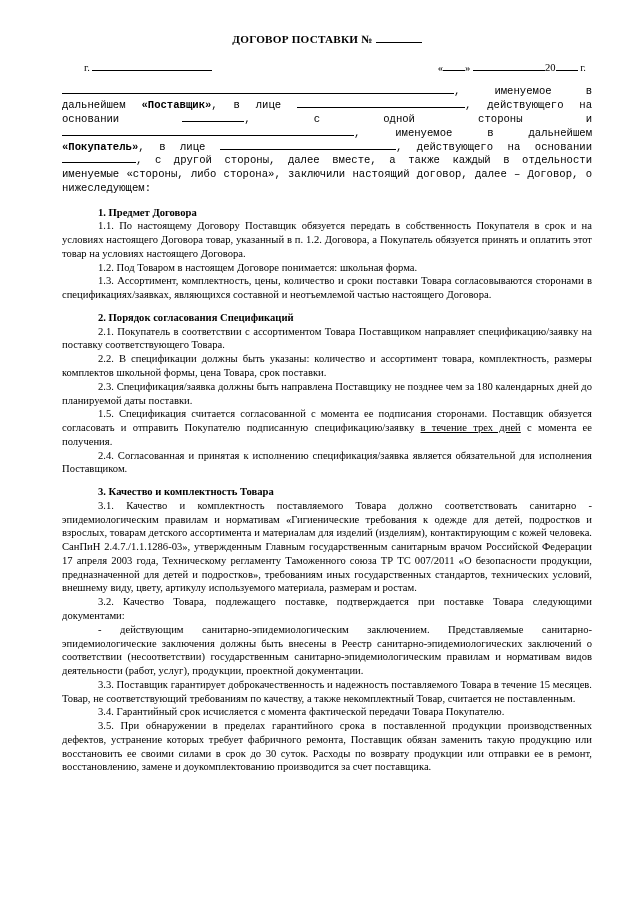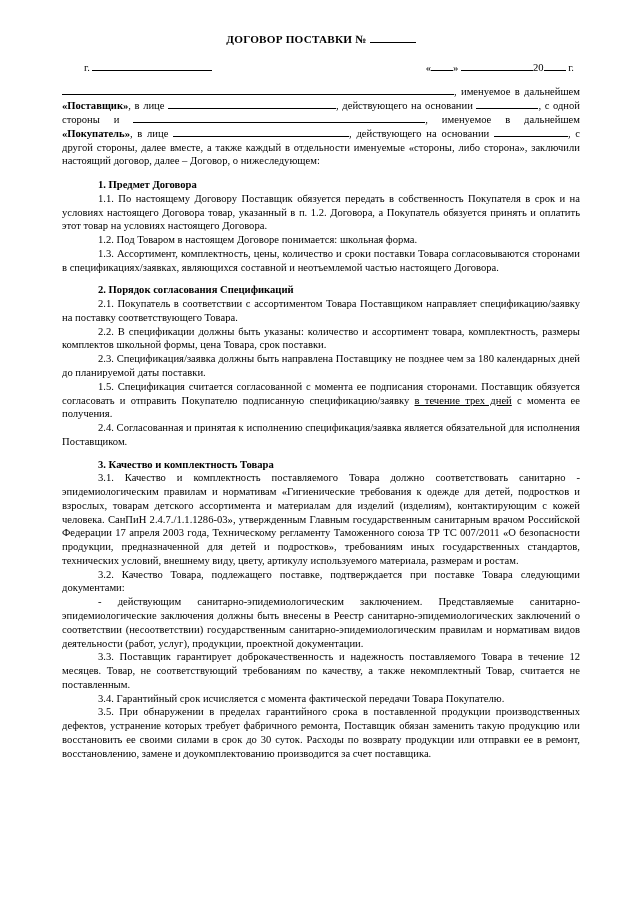--- a/index.html
+++ b/index.html
@@ -13,21 +13,21 @@
     height: 903px;
     overflow: hidden;
     font-family: "Liberation Serif", "DejaVu Serif", serif;
     color: #000000;
   }
   .page {
     position: relative;
     width: 638px;
     height: 903px;
     box-sizing: border-box;
-    padding: 33px 58px 0 62px;
+    padding: 33px 46px 0 62px;
     background: #ffffff;
   }
   .doc-title {
     text-align: center;
     font-weight: bold;
     font-size: 11.2px;
     letter-spacing: 0.2px;
     margin: 0 0 16px 0;
     line-height: 1.2;
   }
@@ -55,20 +55,21 @@
   p.body {
     margin: 0;
     font-size: 10.6px;
     line-height: 1.30;
     text-align: justify;
     text-justify: inter-word;
     hyphens: none;
   }
   p.preamble {
     margin: 0 0 10px 0;
+    font-family: Liberation Mono, monospace;
   }
   .sec-head {
     margin: 9px 0 0 0;
     font-size: 10.6px;
     font-weight: bold;
     text-indent: 36px;
     line-height: 1.30;
     text-align: left;
   }
   p.clause {
@@ -120,17 +121,17 @@
   <p class="body clause">2.1. Покупатель в соответствии с ассортиментом Товара Поставщиком направляет спецификацию/заявку на поставку соответствующего Товара.</p>
   <p class="body clause">2.2. В спецификации должны быть указаны: количество и ассортимент товара, комплектность, размеры комплектов школьной формы, цена Товара, срок поставки.</p>
   <p class="body clause">2.3. Спецификация/заявка должны быть направлена Поставщику не позднее чем за 180 календарных дней до планируемой даты поставки.</p>
   <p class="body clause"><span>1.5. Спецификация считается согласованной с момента ее подписания сторонами. Поставщик обязуется согласовать и отправить Покупателю подписанную спецификацию/заявку </span><span class="u">в течение трех дней</span><span> с момента ее получения.</span></p>
   <p class="body clause">2.4. Согласованная и принятая к исполнению спецификация/заявка является обязательной для исполнения Поставщиком.</p>
 
   <h2 class="sec-head">3. Качество и комплектность Товара</h2>
   <p class="body clause">3.1. Качество и комплектность поставляемого Товара должно соответствовать санитарно - эпидемиологическим правилам и нормативам «Гигиенические требования к одежде для детей, подростков и взрослых, товарам детского ассортимента и материалам для изделий (изделиям), контактирующим с кожей человека. СанПиН 2.4.7./1.1.1286-03», утвержденным Главным государственным санитарным врачом Российской Федерации 17 апреля 2003 года, Техническому регламенту Таможенного союза ТР ТС 007/2011 «О безопасности продукции, предназначенной для детей и подростков», требованиям иных государственных стандартов, технических условий, внешнему виду, цвету, артикулу используемого материала, размерам и ростам.</p>
   <p class="body clause">3.2. Качество Товара, подлежащего поставке, подтверждается при поставке Товара следующими документами:</p>
   <p class="body clause">- действующим санитарно-эпидемиологическим заключением. Представляемые санитарно-эпидемиологические заключения должны быть внесены в Реестр санитарно-эпидемиологических заключений о соответствии (несоответствии) государственным санитарно-эпидемиологическим правилам и нормативам видов деятельности (работ, услуг), продукции, проектной документации.</p>
-  <p class="body clause">3.3. Поставщик гарантирует доброкачественность и надежность поставляемого Товара в течение 12 месяцев. Товар, не соответствующий требованиям по качеству, а также некомплектный Товар, считается не поставленным.</p>
+  <p class="body clause">3.3. Поставщик гарантирует доброкачественность и надежность поставляемого Товара в течение 15 месяцев. Товар, не соответствующий требованиям по качеству, а также некомплектный Товар, считается не поставленным.</p>
   <p class="body clause">3.4. Гарантийный срок исчисляется с момента фактической передачи Товара Покупателю.</p>
   <p class="body clause">3.5. При обнаружении в пределах гарантийного срока в поставленной продукции производственных дефектов, устранение которых требует фабричного ремонта, Поставщик обязан заменить такую продукцию или восстановить ее своими силами в срок до 30 суток. Расходы по возврату продукции или отправки ее в ремонт, восстановлению, замене и доукомплектованию производится за счет поставщика.</p>
 
 </div>
 
 </body></html>

